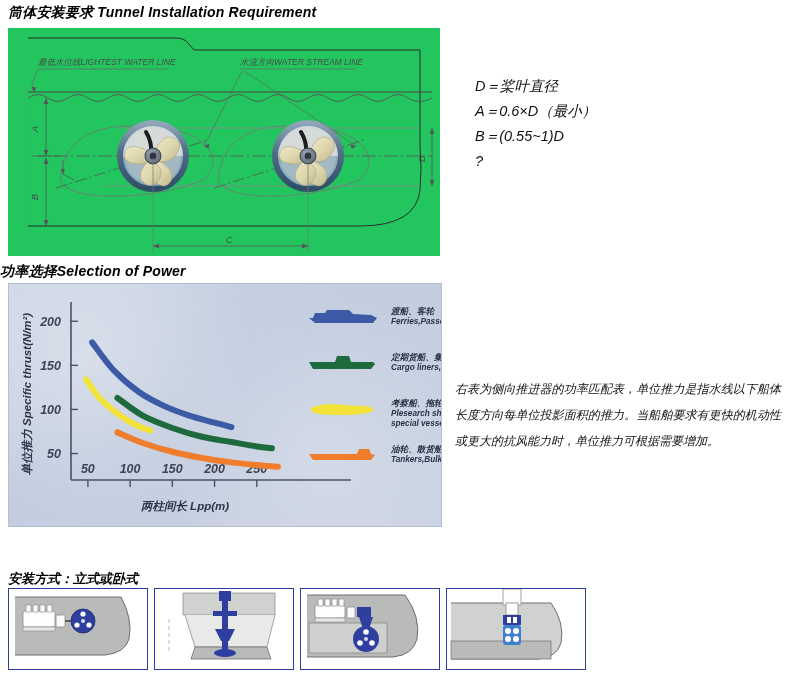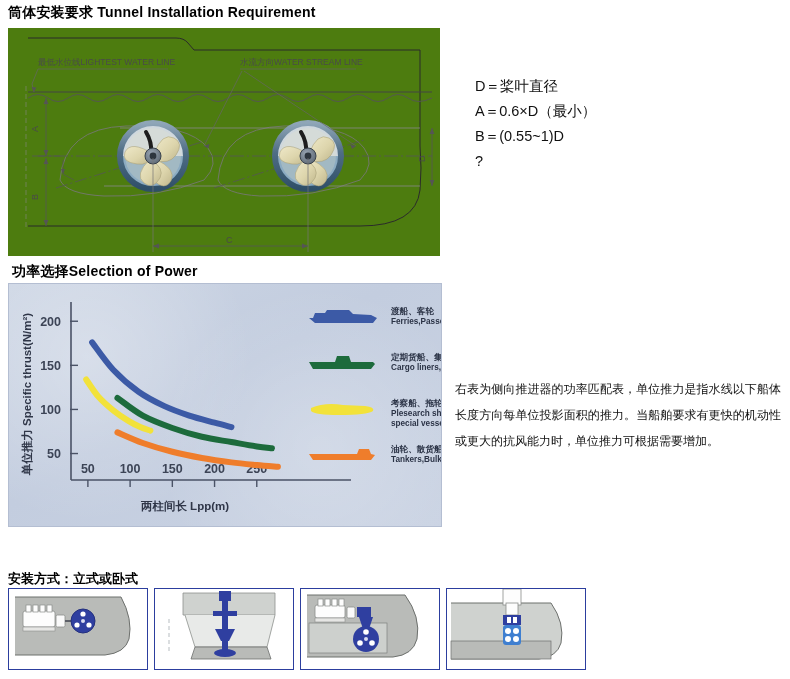--- a/index.html
+++ b/index.html
@@ -4,46 +4,46 @@
 <style>
   html,body{margin:0;padding:0;}
   body{
     width:790px;height:679px;
     background:#ffffff;
     font-family:"Liberation Sans","DejaVu Sans",sans-serif;
     color:#000;
     position:relative;
     overflow:hidden;
   }
-  .page{position:relative;width:790px;height:679px;}
+  .page{position:relative;width:790px;height:679px;font-style:italic;}
 
   
   .h-section{
     position:absolute;
     font-size:14px;
     font-weight:bold;
     letter-spacing:.2px;
     white-space:nowrap;
   }
   #title-tunnel{left:8px;top:4px;}
-  #title-power{left:12px;top:263px;}
+  #title-power{left:0;top:263px;}
 
   .spec-line{
     position:absolute;
     font-size:13px;
     font-weight:bold;
     white-space:nowrap;
   }
   #spec-drive{left:8px;top:538px;}
   #spec-mount{left:8px;top:570px;}
 
   
   #drawing{
     position:absolute;left:8px;top:28px;width:432px;height:228px;
-    background:#4d7c0f;
+    background:#22c55e;
   }
   #drawing svg{display:block;}
 
   .cal-txt{font-family:"Liberation Sans",sans-serif;fill:#4a4a4a;}
 
   
   #dim-list{
     position:absolute;left:455px;top:74px;width:330px;
     font-size:14.5px;line-height:25px;color:#111;margin-left:20px;
   }

